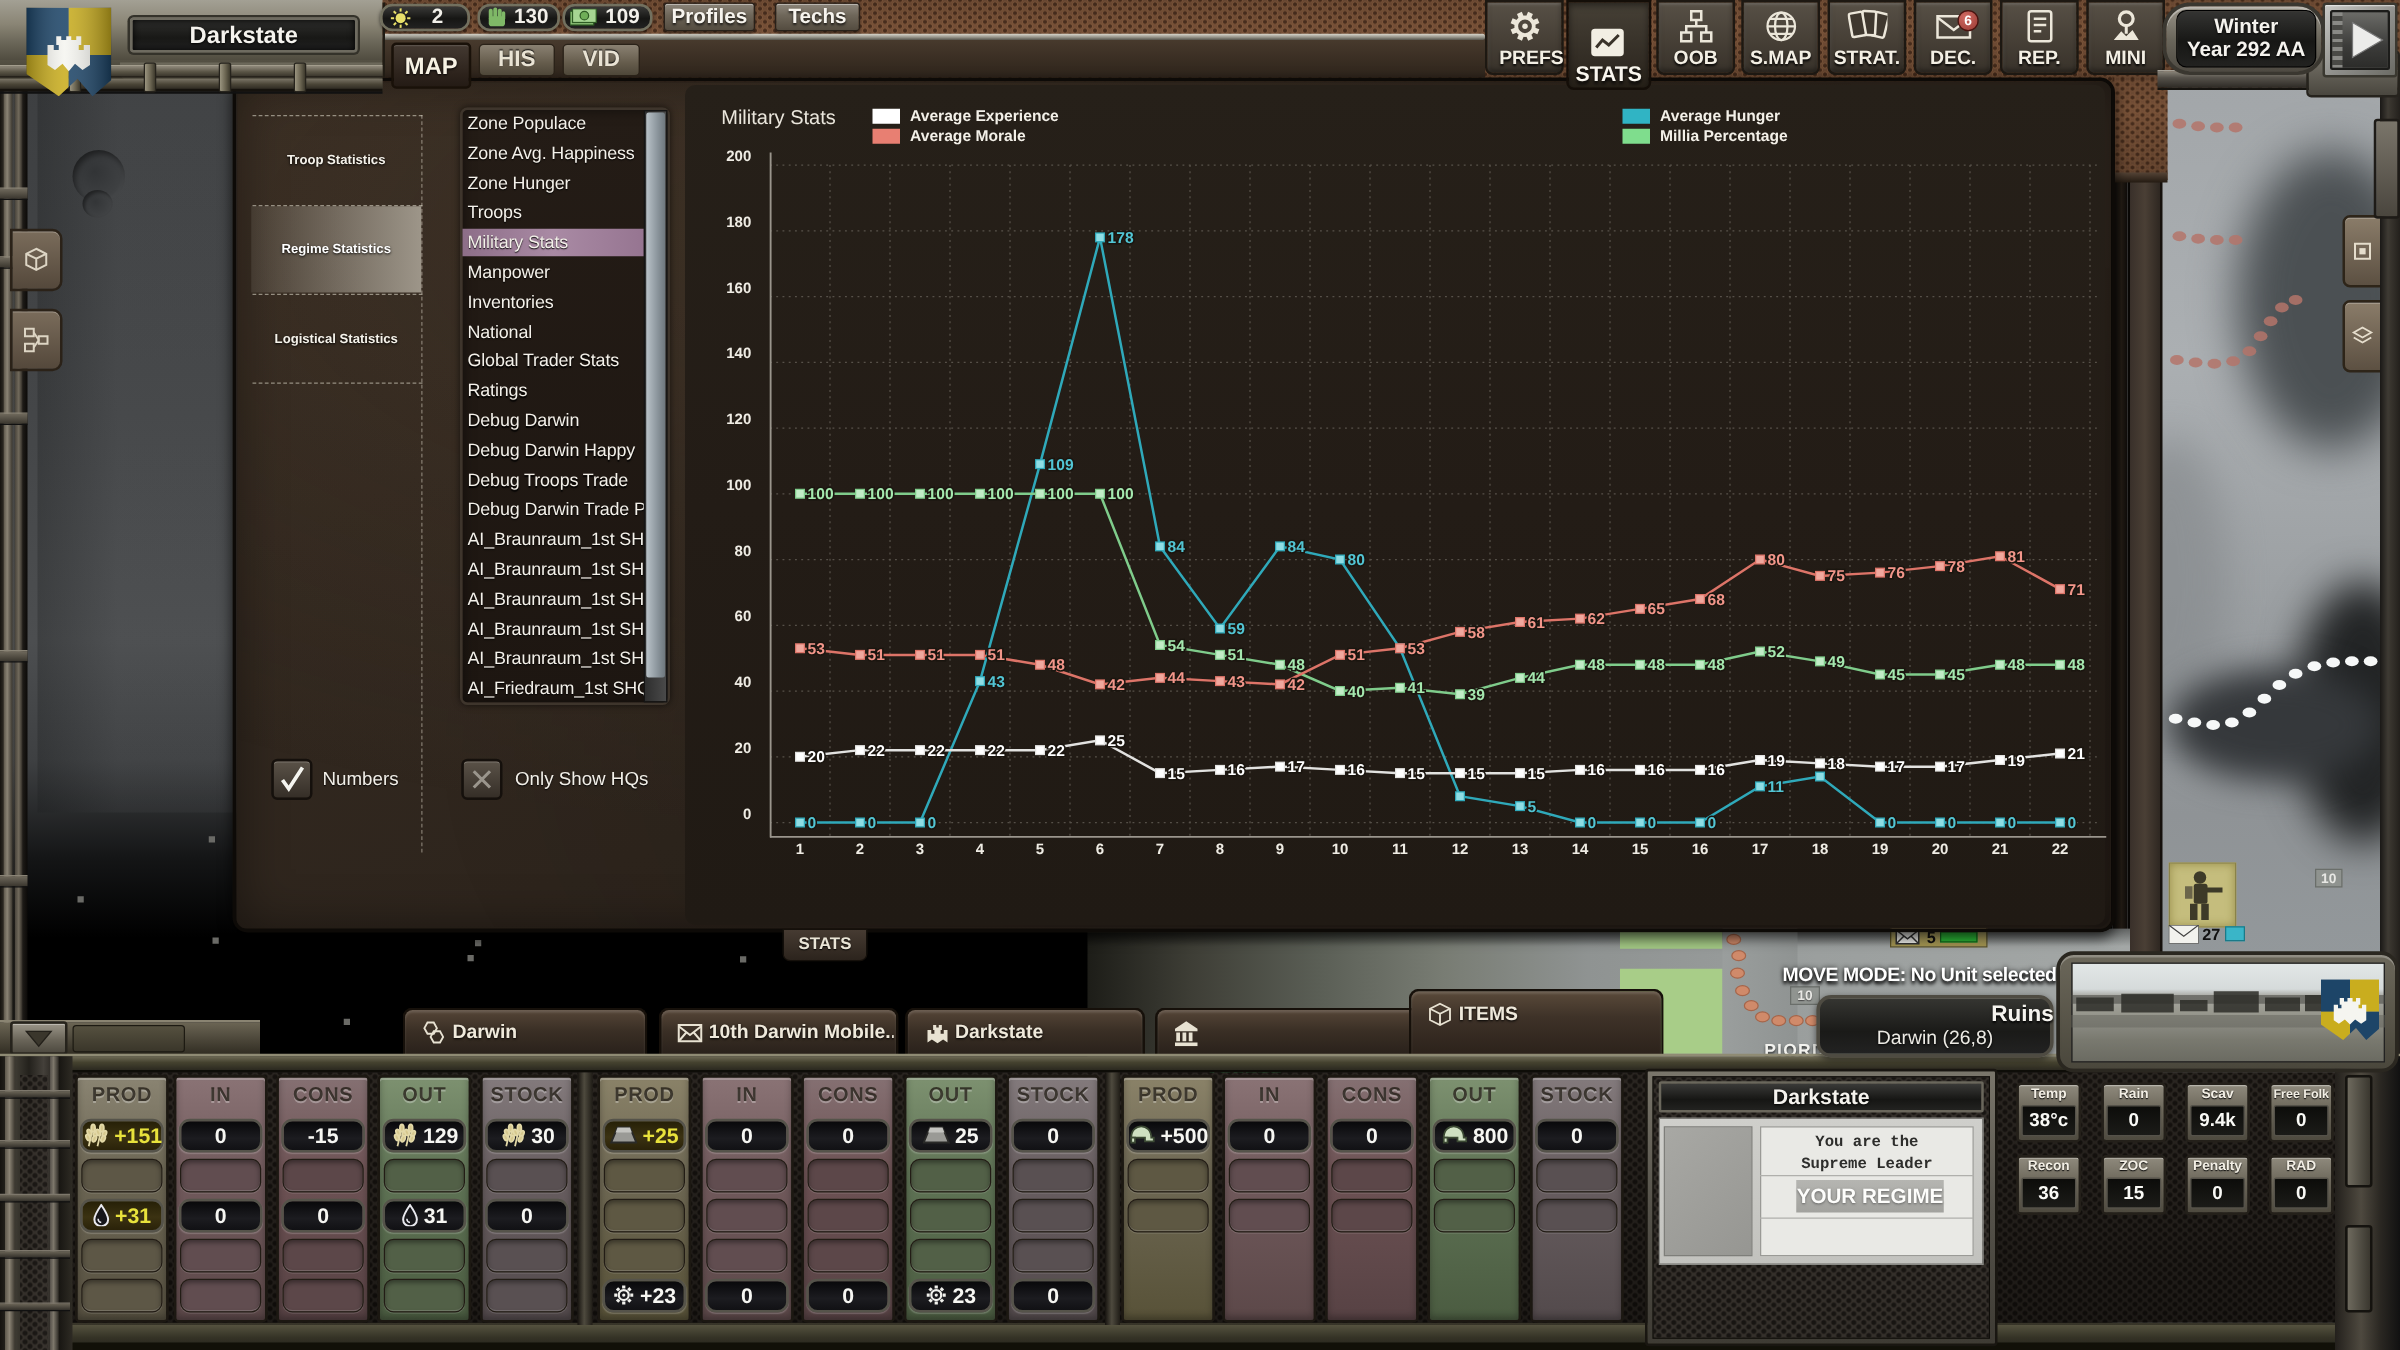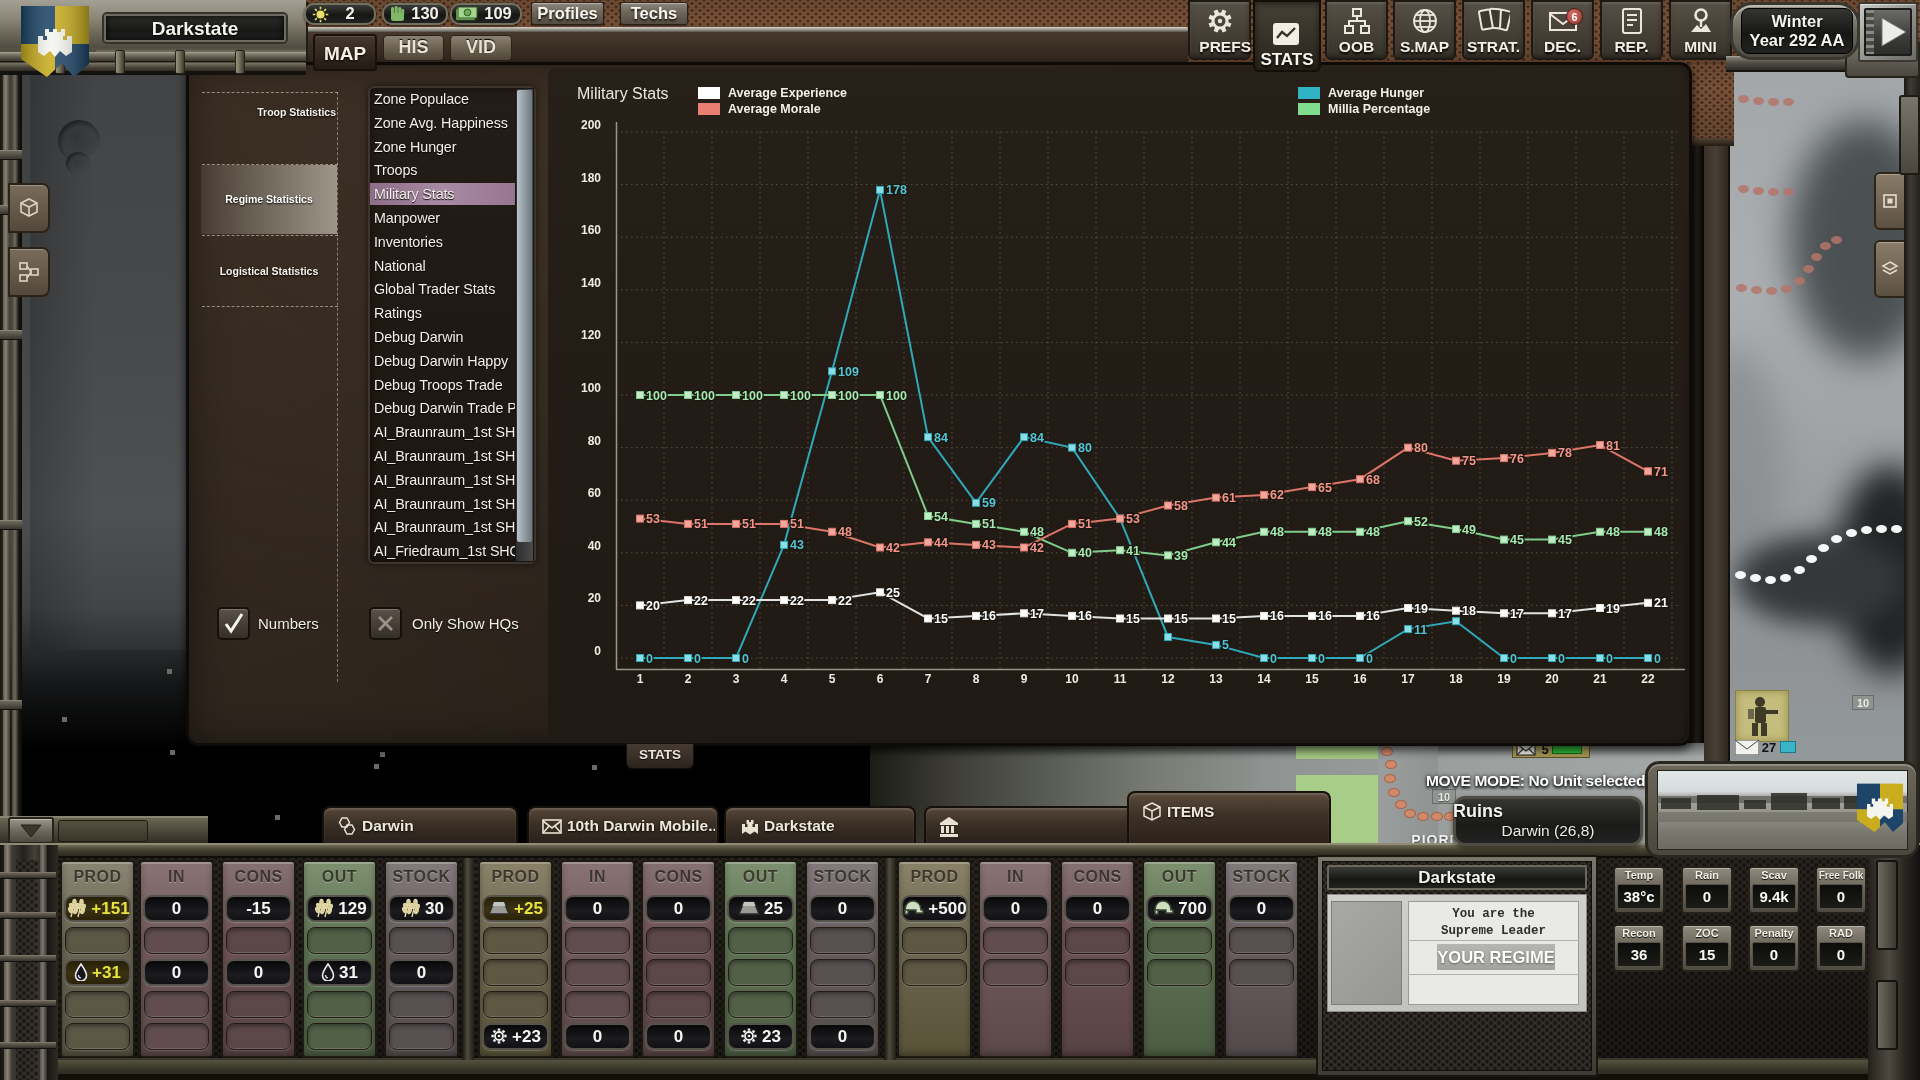--- a/index.html
+++ b/index.html
@@ -156,21 +156,21 @@
     <div style="position:absolute;left:306px;top:27px;width:882px;height:5px;background:linear-gradient(#d9d7cd,#8f8d83 60%,#55534b);border-radius:2px"></div>
     <div style="position:absolute;left:186px;top:62px;width:1506px;height:684px;background:linear-gradient(160deg,#382d23 0%,#332920 30%,#2e251d 60%,#2a211a 100%);border:3px solid #0d0a07;border-radius:12px;box-shadow:inset 0 0 40px rgba(0,0,0,.45),0 4px 10px rgba(0,0,0,.7)"></div>
     <div style="position:absolute;left:190px;top:66px;width:1498px;height:676px;border-radius:10px;background:radial-gradient(ellipse at 30% 20%,rgba(90,70,50,.18),transparent 60%),radial-gradient(ellipse at 70% 80%,rgba(0,0,0,.25),transparent 60%)"></div>
     <div style="position:absolute;left:548px;top:68px;width:1136px;height:672px;background:linear-gradient(180deg,#262019 0%,#231c16 50%,#201a14 100%);border-radius:8px"></div>
     <div style="position:absolute;left:202px;top:92px;width:136px;height:0px;border-top:1px dashed rgba(230,225,210,.55)"></div>
     <div style="position:absolute;left:202px;top:164px;width:136px;height:0px;border-top:1px dashed rgba(230,225,210,.55)"></div>
     <div style="position:absolute;left:202px;top:235px;width:136px;height:0px;border-top:1px dashed rgba(230,225,210,.55)"></div>
     <div style="position:absolute;left:202px;top:306px;width:136px;height:0px;border-top:1px dashed rgba(230,225,210,.55)"></div>
     <div style="position:absolute;left:337px;top:92px;width:0px;height:590px;border-left:1px dashed rgba(230,225,210,.45)"></div>
     <div style="position:absolute;left:201px;top:165px;width:136px;height:69px;background:linear-gradient(90deg,rgba(120,112,100,.25),rgba(175,168,155,.85))"></div>
-    <div style="position:absolute;left:202px;top:76px;width:134px;height:72px;line-height:72px;text-align:right;font-size:10.5px;color:#f5f2ea;font-weight:bold;text-shadow:0 1px 2px #000">Troop Statistics</div>
+    <div style="position:absolute;left:202px;top:92px;width:134px;height:72px;line-height:72px;text-align:center;font-size:10.5px;color:#f5f2ea;font-weight:bold;text-shadow:0 1px 2px #000">Troop Statistics</div>
     <div style="position:absolute;left:202px;top:165px;width:134px;height:69px;line-height:69px;text-align:center;font-size:10.5px;color:#ffffff;font-weight:bold;text-shadow:0 1px 2px #000">Regime Statistics</div>
     <div style="position:absolute;left:202px;top:236px;width:134px;height:70px;line-height:70px;text-align:center;font-size:10.5px;color:#f5f2ea;font-weight:bold;text-shadow:0 1px 2px #000">Logistical Statistics</div>
     <div style="position:absolute;left:368px;top:86px;width:168px;height:478px;background:linear-gradient(#241c16,#1d1611);border:2px solid #3e352c;border-radius:6px;box-shadow:inset 0 0 10px rgba(0,0,0,.5),0 0 6px rgba(0,0,0,.6)"></div>
     <div style="position:absolute;left:374px;top:88px;width:159px;height:24px;font-size:14.3px;color:#f4f1ea;line-height:23px;white-space:nowrap;overflow:hidden;text-shadow:0 1px 1px #000;letter-spacing:-.1px">Zone Populace</div>
     <div style="position:absolute;left:374px;top:111.8px;width:159px;height:24px;font-size:14.3px;color:#f4f1ea;line-height:23px;white-space:nowrap;overflow:hidden;text-shadow:0 1px 1px #000;letter-spacing:-.1px">Zone Avg. Happiness</div>
     <div style="position:absolute;left:374px;top:135.6px;width:159px;height:24px;font-size:14.3px;color:#f4f1ea;line-height:23px;white-space:nowrap;overflow:hidden;text-shadow:0 1px 1px #000;letter-spacing:-.1px">Zone Hunger</div>
     <div style="position:absolute;left:374px;top:159.4px;width:159px;height:24px;font-size:14.3px;color:#f4f1ea;line-height:23px;white-space:nowrap;overflow:hidden;text-shadow:0 1px 1px #000;letter-spacing:-.1px">Troops</div>
     <div style="position:absolute;left:370px;top:183.20000000000002px;width:145px;height:22px;background:linear-gradient(90deg,#8d6e88,#a98aa4 50%,#967591)"></div>
     <div style="position:absolute;left:374px;top:183.20000000000002px;width:159px;height:24px;font-size:14.3px;color:#f4f1ea;line-height:23px;white-space:nowrap;overflow:hidden;text-shadow:0 1px 1px #000;letter-spacing:-.1px">Military Stats</div>
     <div style="position:absolute;left:374px;top:207.00000000000003px;width:159px;height:24px;font-size:14.3px;color:#f4f1ea;line-height:23px;white-space:nowrap;overflow:hidden;text-shadow:0 1px 1px #000;letter-spacing:-.1px">Manpower</div>
@@ -887,21 +887,21 @@
     <div style="position:absolute;left:1064px;top:895px;width:67px;height:27px;background:linear-gradient(#08080a,#1c1c20 60%,#111114);border:2px solid #55534a;border-radius:9px;box-shadow:0 1px 1px rgba(255,255,255,.2)"></div>
     <div style="position:absolute;left:1064px;top:896px;width:67px;height:25px;line-height:25px;text-align:center;font-size:17px;color:#f6f6f2;font-weight:bold;white-space:nowrap">0</div>
     <div style="position:absolute;left:1065px;top:927px;width:65px;height:27px;background:#5c4749;border:1px solid #221c15;border-radius:8px;box-shadow:inset 0 2px 4px rgba(0,0,0,.4),inset 0 -1px 0 rgba(255,255,255,.18),0 1px 0 rgba(255,255,255,.12)"></div>
     <div style="position:absolute;left:1065px;top:959px;width:65px;height:27px;background:#5c4749;border:1px solid #221c15;border-radius:8px;box-shadow:inset 0 2px 4px rgba(0,0,0,.4),inset 0 -1px 0 rgba(255,255,255,.18),0 1px 0 rgba(255,255,255,.12)"></div>
     <div style="position:absolute;left:1142px;top:860px;width:75px;height:198px;background:linear-gradient(#7d9170,#5f7355 40%,#4b5c41);border:2px solid #1c1812;border-radius:4px;box-shadow:inset 0 2px 0 rgba(255,255,255,.25),inset 0 -3px 6px rgba(0,0,0,.3)"></div>
     <div style="position:absolute;left:1142px;top:862px;width:75px;height:30px;line-height:30px;text-align:center;font-size:16px;color:rgba(35,30,22,.8);font-weight:bold;text-shadow:0 1px 0 rgba(255,255,255,.3);letter-spacing:.5px">OUT</div>
     <div style="position:absolute;left:1146px;top:895px;width:67px;height:27px;background:linear-gradient(#08080a,#1c1c20 60%,#111114);border:2px solid #55534a;border-radius:9px;box-shadow:0 1px 1px rgba(255,255,255,.2)"></div>
     <div style="position:absolute;left:1146px;top:896px;width:67px;height:25px;line-height:25px;text-align:center;font-size:17px;color:#f6f6f2;font-weight:bold;white-space:nowrap"><svg width="22" height="17" viewBox="0 0 22 17" style="vertical-align:-2px">
         <path d="M3 11 C3 5 7 2 11 2 C15 2 19 5 19 11 L21 11 L21 14 L14 14 L14 11 L3 11 Z" fill="#cfe0c2" stroke="#3c4a34" stroke-width="1.4"></path>
         <path d="M3 11 L3 15 L6 15 L6 11 Z" fill="#cfe0c2" stroke="#3c4a34" stroke-width="1.4"></path>
-      </svg><span style="margin-left:4px">700</span></div>
+      </svg><span style="margin-left:4px">800</span></div>
     <div style="position:absolute;left:1147px;top:927px;width:65px;height:27px;background:#526047;border:1px solid #221c15;border-radius:8px;box-shadow:inset 0 2px 4px rgba(0,0,0,.4),inset 0 -1px 0 rgba(255,255,255,.18),0 1px 0 rgba(255,255,255,.12)"></div>
     <div style="position:absolute;left:1147px;top:959px;width:65px;height:27px;background:#526047;border:1px solid #221c15;border-radius:8px;box-shadow:inset 0 2px 4px rgba(0,0,0,.4),inset 0 -1px 0 rgba(255,255,255,.18),0 1px 0 rgba(255,255,255,.12)"></div>
     <div style="position:absolute;left:1224px;top:860px;width:75px;height:198px;background:linear-gradient(#837a7c,#685e60 40%,#534a4c);border:2px solid #1c1812;border-radius:4px;box-shadow:inset 0 2px 0 rgba(255,255,255,.25),inset 0 -3px 6px rgba(0,0,0,.3)"></div>
     <div style="position:absolute;left:1224px;top:862px;width:75px;height:30px;line-height:30px;text-align:center;font-size:16px;color:rgba(35,30,22,.8);font-weight:bold;text-shadow:0 1px 0 rgba(255,255,255,.3);letter-spacing:.5px">STOCK</div>
     <div style="position:absolute;left:1228px;top:895px;width:67px;height:27px;background:linear-gradient(#08080a,#1c1c20 60%,#111114);border:2px solid #55534a;border-radius:9px;box-shadow:0 1px 1px rgba(255,255,255,.2)"></div>
     <div style="position:absolute;left:1228px;top:896px;width:67px;height:25px;line-height:25px;text-align:center;font-size:17px;color:#f6f6f2;font-weight:bold;white-space:nowrap">0</div>
     <div style="position:absolute;left:1229px;top:927px;width:65px;height:27px;background:#595052;border:1px solid #221c15;border-radius:8px;box-shadow:inset 0 2px 4px rgba(0,0,0,.4),inset 0 -1px 0 rgba(255,255,255,.18),0 1px 0 rgba(255,255,255,.12)"></div>
     <div style="position:absolute;left:1229px;top:959px;width:65px;height:27px;background:#595052;border:1px solid #221c15;border-radius:8px;box-shadow:inset 0 2px 4px rgba(0,0,0,.4),inset 0 -1px 0 rgba(255,255,255,.18),0 1px 0 rgba(255,255,255,.12)"></div>
     <div style="position:absolute;left:462px;top:858px;width:12px;height:202px;background:linear-gradient(90deg,#16130f,#4e4a3e 45%,#201d17)"></div>
     <div style="position:absolute;left:884px;top:858px;width:12px;height:202px;background:linear-gradient(90deg,#16130f,#4e4a3e 45%,#201d17)"></div>
@@ -984,14 +984,14 @@
       </defs>
 <g clip-path="url(#fc2)">
         <rect x="4" y="2" width="34" height="38" fill="#1d4568"></rect>
         <rect x="38" y="2" width="34" height="38" fill="#c9ad1e"></rect>
         <rect x="4" y="40" width="34" height="36" fill="#c9ad1e"></rect>
         <rect x="38" y="40" width="34" height="36" fill="#1d4568"></rect>
       </g>
 <path d="M19 50 L19 32 L24 32 L24 36 L28 36 L28 32 L26 32 L26 24 L31 24 L31 28 L35 28 L35 24 L41 24 L41 28 L45 28 L45 24 L50 24 L50 32 L48 32 L48 36 L52 36 L52 32 L57 32 L57 50 L51 54 L44 49 L38 55 L32 49 L25 54 Z" fill="#f5f5f0"></path>
 </svg>
     <div style="position:absolute;left:1453px;top:796px;width:190px;height:50px;background:linear-gradient(#353531,#1a1a18 60%,#222);border:3px solid #4e4b42;border-radius:12px;box-shadow:0 2px 5px rgba(0,0,0,.5)"></div>
-    <div style="position:absolute;left:1453px;top:801px;width:190px;height:20px;line-height:20px;text-align:left;font-size:18px;color:#f5f3ee;font-weight:bold;text-shadow:0 1px 2px #000">Ruins</div>
+    <div style="position:absolute;left:1453px;top:801px;width:190px;height:20px;line-height:20px;text-align:right;font-size:18px;color:#f5f3ee;font-weight:bold;text-shadow:0 1px 2px #000">Ruins</div>
     <div style="position:absolute;left:1453px;top:821px;width:190px;height:20px;line-height:20px;text-align:center;font-size:15.5px;color:#eceae4;font-weight:normal;text-shadow:0 1px 2px #000">Darwin (26,8)</div>
   </div>
 </body></html>

